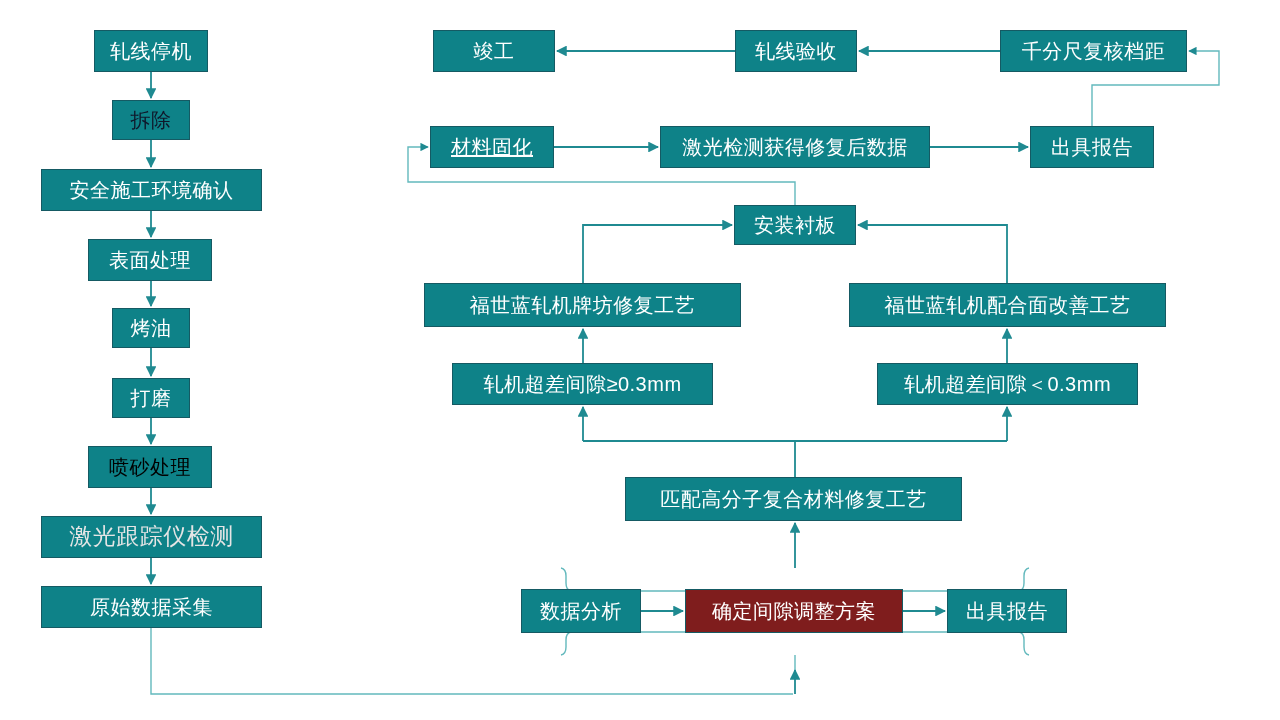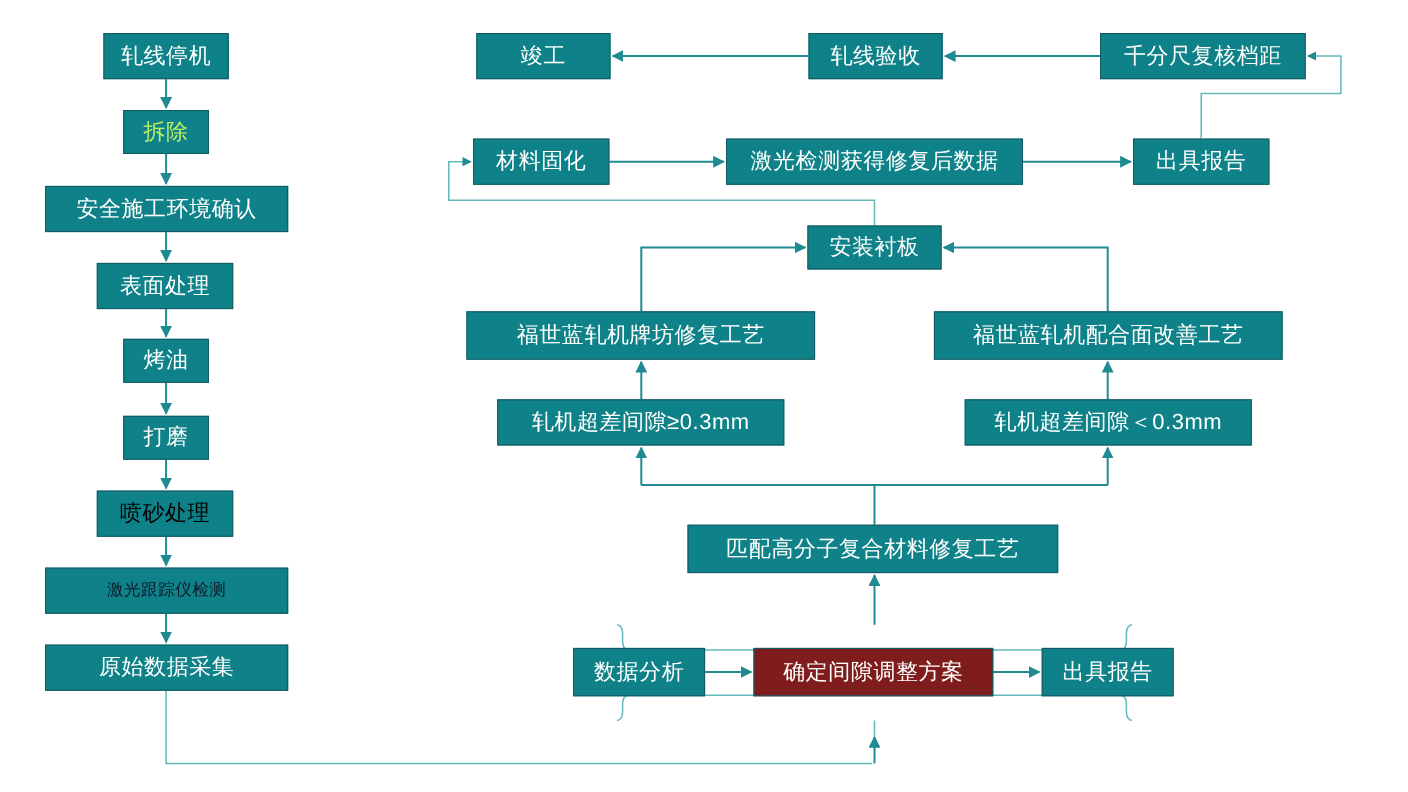--- a/index.html
+++ b/index.html
@@ -87,39 +87,39 @@
         <path d="M1092,126 L1092,85 L1219,85 L1219,51 L1189,51" fill="none" stroke="#63b9bd" stroke-width="1.4" stroke-linecap="butt" stroke-linejoin="miter" marker-end="url(#ar-dark)"></path>
         <path d="M1000,51 L859,51" fill="none" stroke="#1f8a91" stroke-width="1.8" stroke-linecap="butt" stroke-linejoin="miter" marker-end="url(#ar-dark)"></path>
         <path d="M735,51 L557,51" fill="none" stroke="#1f8a91" stroke-width="1.8" stroke-linecap="butt" stroke-linejoin="miter" marker-end="url(#ar-dark)"></path>
       </g>
   </svg>
 
   <div id="node-layer">
       <div class="node" style="left: 94px; top: 30px; width: 114px; height: 42px; font-size: 20px; background: rgb(14, 130, 136); border-color: rgb(21, 90, 99); color: rgb(255, 255, 255);">
         <span class="node-label">轧线停机</span>
       </div>
-      <div class="node" style="left: 112px; top: 100px; width: 78px; height: 40px; font-size: 20px; background: rgb(14, 130, 136); border-color: rgb(21, 90, 99); color: #bef264;">
+      <div class="node" style="left: 112px; top: 100px; width: 78px; height: 40px; font-size: 20px; background: rgb(14, 130, 136); border-color: rgb(21, 90, 99); color: #0f172a;">
         <span class="node-label">拆除</span>
       </div>
       <div class="node" style="left: 41px; top: 169px; width: 221px; height: 42px; font-size: 20px; background: rgb(14, 130, 136); border-color: rgb(21, 90, 99); color: rgb(255, 255, 255);">
         <span class="node-label">安全施工环境确认</span>
       </div>
       <div class="node" style="left: 88px; top: 239px; width: 124px; height: 42px; font-size: 20px; background: rgb(14, 130, 136); border-color: rgb(21, 90, 99); color: rgb(255, 255, 255);">
         <span class="node-label">表面处理</span>
       </div>
       <div class="node" style="left: 112px; top: 308px; width: 78px; height: 40px; font-size: 20px; background: rgb(14, 130, 136); border-color: rgb(21, 90, 99); color: rgb(255, 255, 255);">
         <span class="node-label">烤油</span>
       </div>
       <div class="node" style="left: 112px; top: 378px; width: 78px; height: 40px; font-size: 20px; background: rgb(14, 130, 136); border-color: rgb(21, 90, 99); color: rgb(255, 255, 255); align-items: center;">
         <span class="node-label">打磨</span>
       </div>
       <div class="node" style="left: 88px; top: 446px; width: 124px; height: 42px; font-size: 20px; background: rgb(14, 130, 136); border-color: rgb(21, 90, 99); color: #000000;">
         <span class="node-label">喷砂处理</span>
       </div>
-      <div class="node" style="left: 41px; top: 516px; width: 221px; height: 42px; font-size: 15px; background: rgb(14, 130, 136); border-color: rgb(21, 90, 99); color: #0f172a;">
+      <div class="node" style="left: 41px; top: 516px; width: 221px; height: 42px; font-size: 23px; background: rgb(14, 130, 136); border-color: rgb(21, 90, 99); color: #e5e5e5;">
         <span class="node-label">激光跟踪仪检测</span>
       </div>
       <div class="node" style="left: 41px; top: 586px; width: 221px; height: 42px; font-size: 20px; background: rgb(14, 130, 136); border-color: rgb(21, 90, 99); color: rgb(255, 255, 255);">
         <span class="node-label">原始数据采集</span>
       </div>
       <div class="node" style="left: 521px; top: 589px; width: 120px; height: 44px; font-size: 20px; background: rgb(14, 130, 136); border-color: rgb(21, 90, 99); color: rgb(255, 255, 255);">
         <span class="node-label">数据分析</span>
       </div>
       <div class="node" style="left: 685px; top: 589px; width: 218px; height: 44px; font-size: 20px; background: #7f1d1d; border-color: rgb(21, 90, 99); color: rgb(255, 255, 255);">
         <span class="node-label">确定间隙调整方案</span>
@@ -138,21 +138,21 @@
       </div>
       <div class="node" style="left: 424px; top: 283px; width: 317px; height: 44px; font-size: 20px; background: rgb(14, 130, 136); border-color: rgb(21, 90, 99); color: rgb(255, 255, 255);">
         <span class="node-label">福世蓝轧机牌坊修复工艺</span>
       </div>
       <div class="node" style="left: 849px; top: 283px; width: 317px; height: 44px; font-size: 20px; background: rgb(14, 130, 136); border-color: rgb(21, 90, 99); color: rgb(255, 255, 255);">
         <span class="node-label">福世蓝轧机配合面改善工艺</span>
       </div>
       <div class="node" style="left: 734px; top: 205px; width: 122px; height: 40px; font-size: 20px; background: rgb(14, 130, 136); border-color: rgb(21, 90, 99); color: rgb(255, 255, 255);">
         <span class="node-label">安装衬板</span>
       </div>
-      <div class="node" style="left: 430px; top: 126px; width: 124px; height: 42px; font-size: 20px; background: rgb(14, 130, 136); border-color: rgb(21, 90, 99); color: rgb(255, 255, 255);">
+      <div class="node" style="left: 430px; top: 126px; width: 124px; height: 42px; font-size: 20px; background: rgb(14, 130, 136); border-color: rgb(21, 90, 99); color: rgb(255, 255, 255); text-decoration: underline;">
         <span class="node-label">材料固化</span>
       </div>
       <div class="node" style="left: 660px; top: 126px; width: 270px; height: 42px; font-size: 20px; background: rgb(14, 130, 136); border-color: rgb(21, 90, 99); color: rgb(255, 255, 255);">
         <span class="node-label">激光检测获得修复后数据</span>
       </div>
       <div class="node" style="left: 1030px; top: 126px; width: 124px; height: 42px; font-size: 20px; background: rgb(14, 130, 136); border-color: rgb(21, 90, 99); color: rgb(255, 255, 255);">
         <span class="node-label">出具报告</span>
       </div>
       <div class="node" style="left: 433px; top: 30px; width: 122px; height: 42px; font-size: 20px; background: rgb(14, 130, 136); border-color: rgb(21, 90, 99); color: rgb(255, 255, 255);">
         <span class="node-label">竣工</span>

